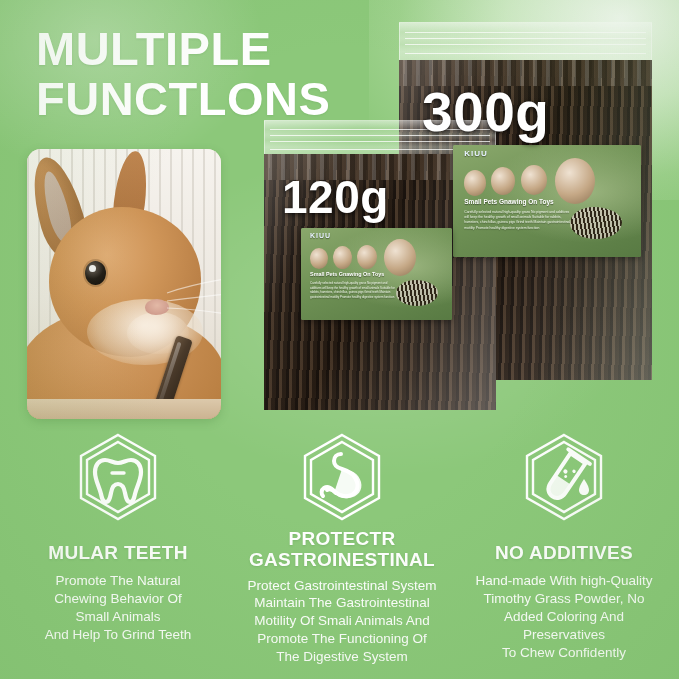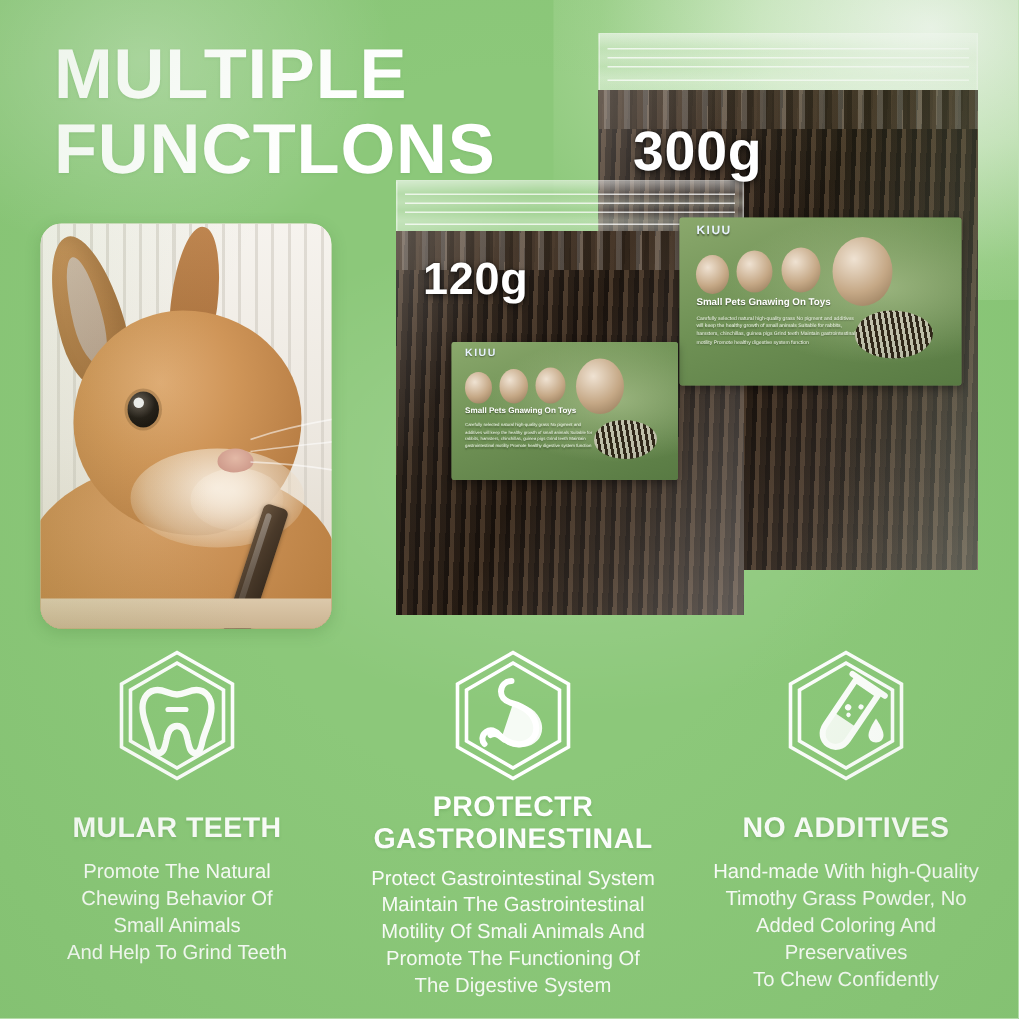--- a/index.html
+++ b/index.html
@@ -377,21 +377,21 @@
 No pigment and additives will keep the healthy growth
 of small animals
 Suitable for rabbits, hamsters, chinchillas, guinea pigs
 Grind teeth
 Maintain gastrointestinal motility
 Promote healthy digestive system function</div>
     </div>
 
     <div class="sheen"></div>
 
-    <div class="weight" style="left:23px; top:58px; font-size:37px;">300g</div>
+    <div class="weight" style="left:23px; top:58px; font-size:55px;">300g</div>
   </div>
 
   <div class="bag" id="bag-120" style="left:264px; top:120px; width:232px; height:290px;">
 
     <div class="zip" style="height:38px;">
       <div class="zline" style="top:8px;"></div>
       <div class="zline" style="top:14px;"></div>
       <div class="zline" style="top:20px;"></div>
       <div class="zline" style="top:28px;"></div>
     </div>
@@ -413,21 +413,21 @@
 No pigment and additives will keep the healthy growth
 of small animals
 Suitable for rabbits, hamsters, chinchillas, guinea pigs
 Grind teeth
 Maintain gastrointestinal motility
 Promote healthy digestive system function</div>
     </div>
 
     <div class="sheen"></div>
 
-    <div class="weight" style="left:18px; top:50px; font-size:30px;">120g</div>
+    <div class="weight" style="left:18px; top:50px; font-size:46px;">120g</div>
   </div>
 
   <div class="feature" id="f1">
     <div class="hexwrap">
       <svg viewBox="0 0 90 90">
         <polygon points="45,3 82,24 82,66 45,87 8,66 8,24" fill="none" stroke="#ffffff" stroke-width="2.4"></polygon>
         <polygon points="45,10 76,28 76,62 45,80 14,62 14,28" fill="none" stroke="#ffffff" stroke-width="2.4"></polygon>
         <path d="M32,28 C26,28 22,33 22,40 C22,48 26,54 28,62
                  C29,67 30,70 33,70 C36,70 37,66 38,61
                  C39,55 41,52 45,52 C49,52 51,55 52,61

